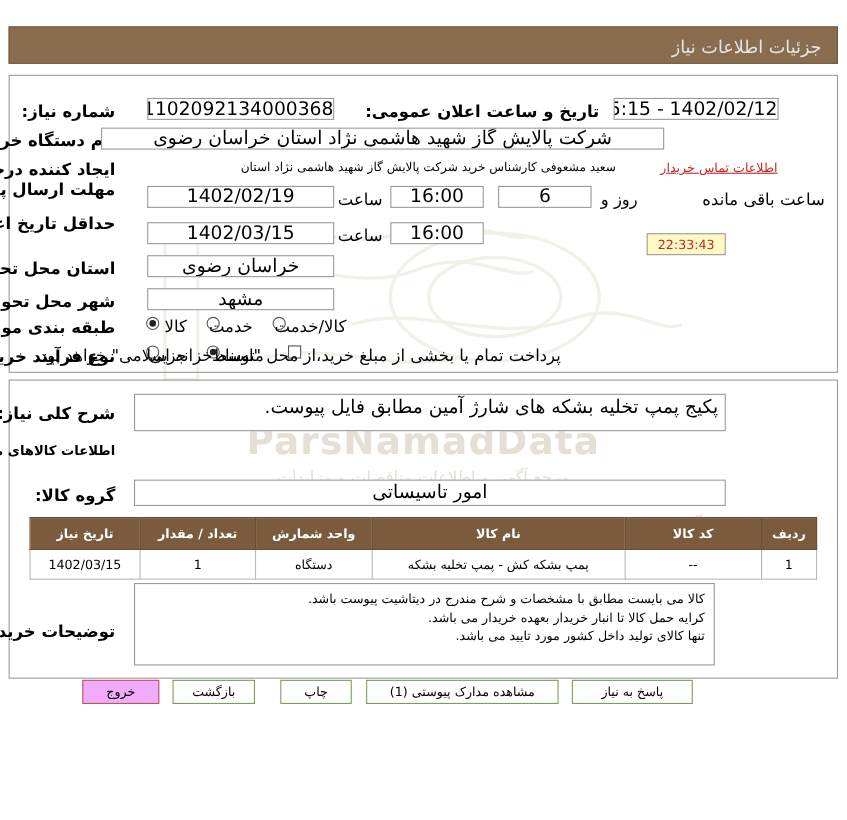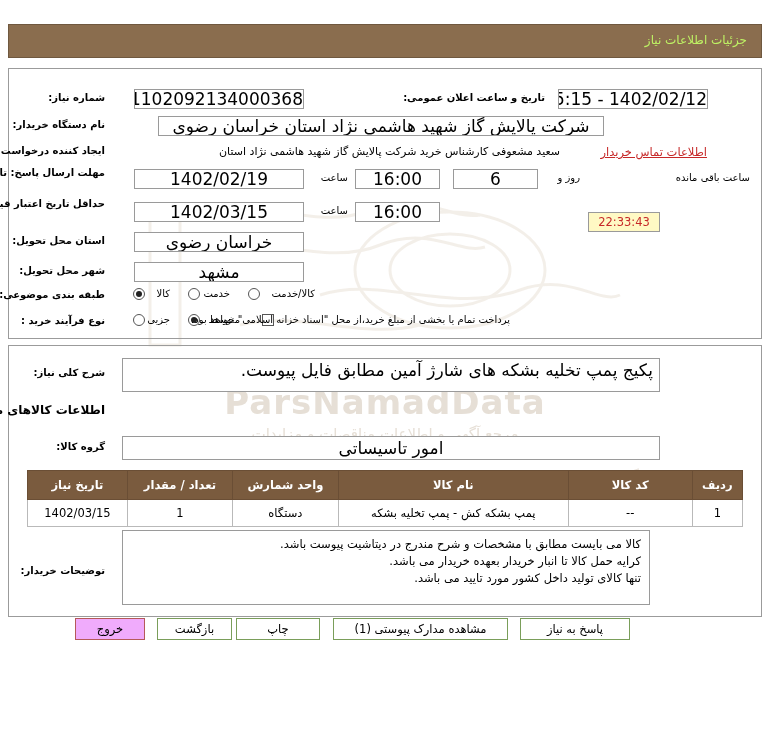--- a/index.html
+++ b/index.html
@@ -75,39 +75,39 @@
     width: 754px;
     height: 34px;
     background: #8a6d4e;
     border: 1px solid #6f583f;
     box-sizing: border-box;
   }
   .topbar .title {
     position: absolute;
     right: 14px;
     top: 8px;
-    color: #bef264;
-    font-size: 12px;
+    color: #e5e5e5;
+    font-size: 16px;
   }
   
   .panel {
     position: absolute;
     left: 8px;
     width: 754px;
     box-sizing: border-box;
     border: 1px solid #9b9b9b;
     background: transparent;
   }
   #panel-top { top: 68px; height: 271px; }
   #panel-bottom { top: 345px; height: 272px; }
 
   
   .lbl {
     position: absolute;
-    font-size: 10px;
+    font-size: 15px;
     color: #000;
     text-align: right;
     white-space: nowrap;
   }
   .lbl.b { font-weight: bold; }
   .box {
     position: absolute;
     box-sizing: border-box;
     border: 1px solid #9a9a9a;
     background: #ffffff;
@@ -248,21 +248,21 @@
   </div>
 
   <div class="panel" id="panel-top"></div>
 
   <div class="lbl b" style="top:92px; right:665px; width:80px;">شماره نیاز:</div>
   <div class="box" style="top:89px; right:466px; width:170px;">1102092134000368</div>
   <div class="lbl b" style="top:92px; right:225px; width:210px;">تاریخ و ساعت اعلان عمومی:</div>
   <div class="box" style="top:89px; right:62px; width:150px;">1402/02/12 - 15:15</div>
 
   <div class="lbl b" style="top:119px; right:665px; width:95px;">نام دستگاه خریدار:</div>
-  <div class="box" style="top:116px; right:166px; width:446px;">شرکت پالایش گاز شهید هاشمی نژاد   استان خراسان رضوی</div>
+  <div class="box" style="top:116px; right:166px; width:512px;">شرکت پالایش گاز شهید هاشمی نژاد   استان خراسان رضوی</div>
 
   <div class="lbl b" style="top:145px; right:665px; width:110px;">ایجاد کننده درخواست:</div>
   <div class="plain" style="top:145px; right:210px;">سعید مشعوفی کارشناس خرید شرکت پالایش گاز شهید هاشمی نژاد   استان</div>
   <div class="link" style="top:145px; right:63px;">اطلاعات تماس خریدار</div>
 
   <div class="lbl b" style="top:165px; right:665px; width:85px; line-height:15px; text-align:right;">مهلت ارسال پاسخ: تا تاریخ:</div>
   <div class="box" style="top:169px; right:466px; width:170px;">1402/02/19</div>
   <div class="lbl" style="top:172px; right:422px;">ساعت</div>
   <div class="box" style="top:169px; right:330px; width:85px;">16:00</div>
   <div class="box" style="top:169px; right:232px; width:85px;">6</div>
@@ -332,17 +332,17 @@
 
   <div class="lbl b" style="top:565px; right:665px; width:95px;">توضیحات خریدار:</div>
   <div class="notes" style="top:530px; right:120px; width:528px; height:75px;">
     <div>کالا می بایست مطابق با مشخصات و شرح مندرج در دیتاشیت پیوست باشد.</div>
     <div>کرایه حمل کالا تا انبار خریدار بعهده خریدار می باشد.</div>
     <div>تنها کالای تولید داخل کشور مورد تایید می باشد.</div>
   </div>
 
   <div class="btn" style="top:618px; right:140px; width:110px;">پاسخ به نیاز</div>
   <div class="btn" style="top:618px; right:262px; width:175px;">مشاهده مدارک پیوستی (1)</div>
-  <div class="btn" style="top:618px; right:450px; width:84px;">چاپ</div>
+  <div class="btn" style="top:618px; right:450px; width:65px;">چاپ</div>
   <div class="btn" style="top:618px; right:538px; width:75px;">بازگشت</div>
   <div class="btn exit" style="top:618px; right:625px; width:70px;">خروج</div>
 
 </div>
 
 </body></html>

